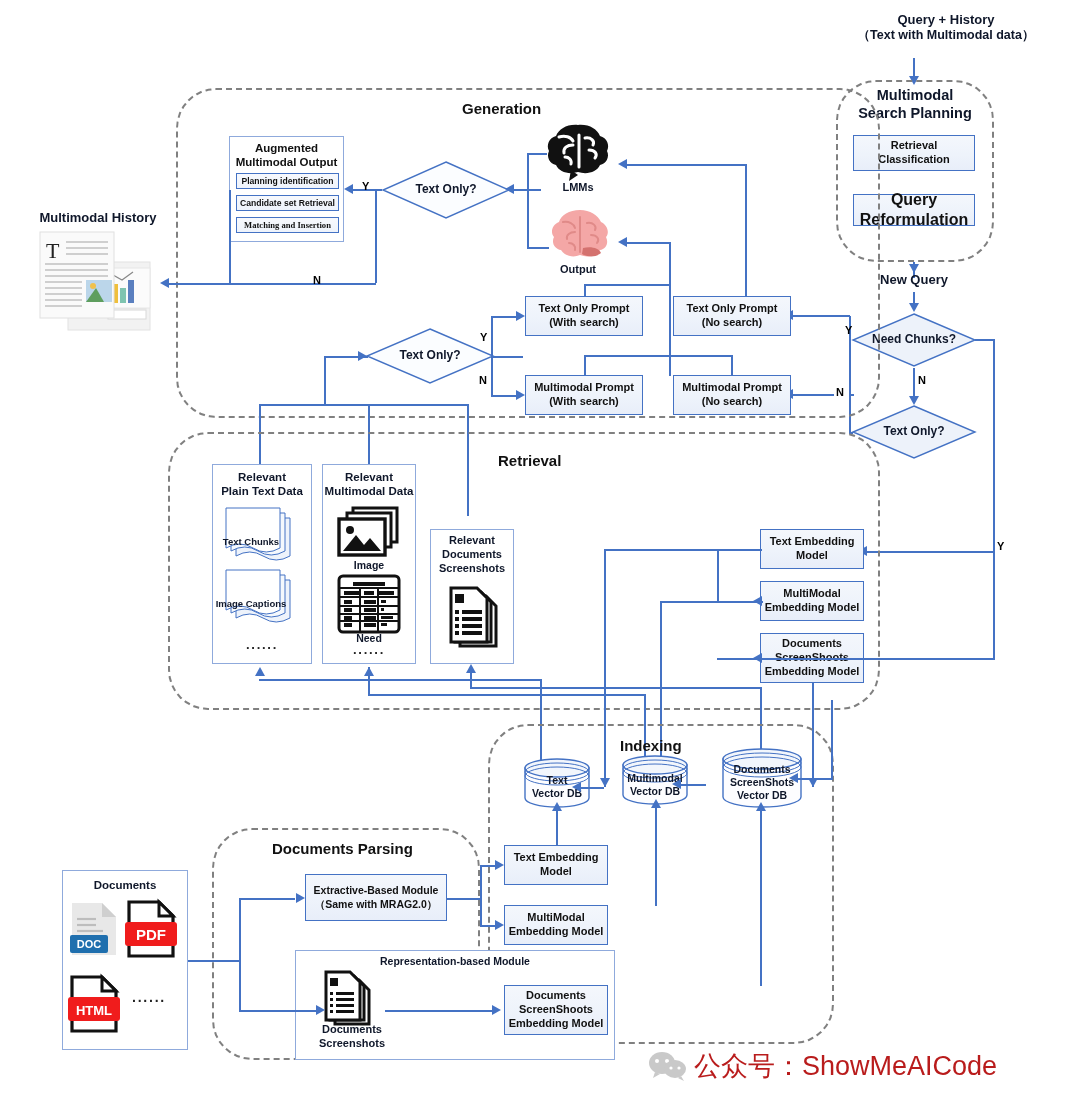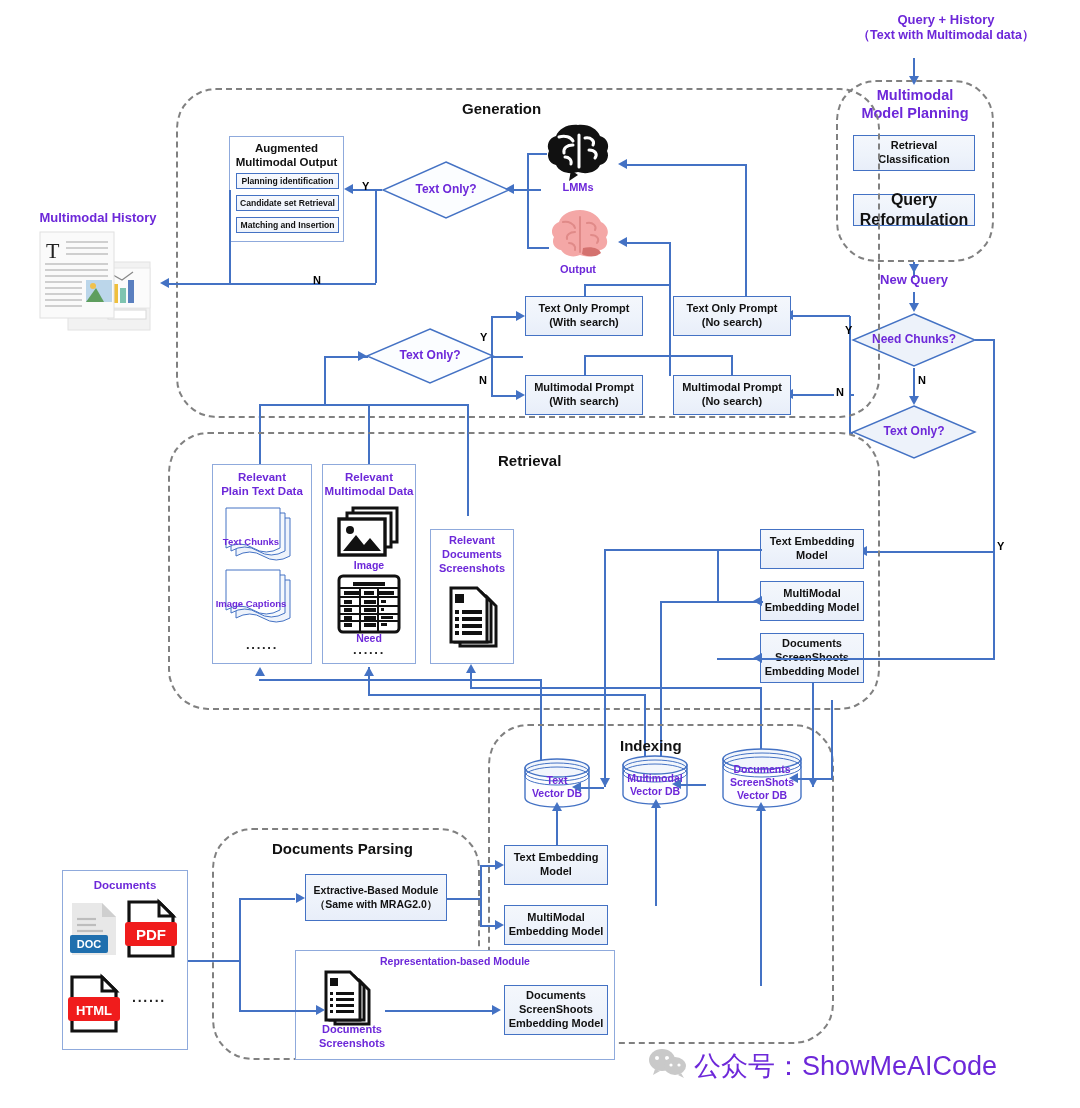--- a/index.html
+++ b/index.html
@@ -1,18 +1,18 @@
 <!DOCTYPE html>
 <html><head>
 <meta charset="utf-8">
 <style>
   html,body{margin:0;padding:0;background:#ffffff;}
   body{font-family:"Liberation Sans","DejaVu Sans",sans-serif;}
   #stage{position:relative;width:1080px;height:1108px;background:#fff;overflow:hidden;}
-  .lbl{position:absolute;font-weight:bold;color:#6d28d9;text-align:center;line-height:1.25;}
+  .lbl{position:absolute;font-weight:bold;color:#0f172a;text-align:center;line-height:1.25;}
   .box{position:absolute;box-sizing:border-box;border:1.4px solid #4472C4;
        background:linear-gradient(180deg,#f4f7fc 0%,#eef3fb 55%,#e8eef9 100%);
        display:flex;align-items:center;justify-content:center;text-align:center;
        font-weight:bold;color:#111;line-height:1.25;padding:2px 3px;}
   .plain{position:absolute;box-sizing:border-box;border:1.2px solid #8FAADC;background:#fff;}
   .dash{position:absolute;box-sizing:border-box;border:2.2px dashed #808080;border-radius:40px;background:transparent;}
   .ln{position:absolute;background:#4472C4;}
   .hl{height:1.6px;}
   .vl{width:1.6px;}
   .arr{position:absolute;width:0;height:0;}
@@ -20,38 +20,38 @@
   .ar-r{border-top:5px solid transparent;border-bottom:5px solid transparent;border-left:9px solid #4472C4;}
   .ar-d{border-left:5px solid transparent;border-right:5px solid transparent;border-top:9px solid #4472C4;}
   .ar-u{border-left:5px solid transparent;border-right:5px solid transparent;border-bottom:9px solid #4472C4;}
   .tiny{position:absolute;font-weight:bold;font-size:11px;color:#000;}
   .secttl{position:absolute;font-weight:bold;font-size:15px;color:#111;}
   .innerbox{box-sizing:border-box;border:1.2px solid #4472C4;
        background:linear-gradient(180deg,#f7f9fd 0%,#eef3fb 100%);
        font-weight:bold;color:#111;text-align:center;display:flex;align-items:center;justify-content:center;}
   .dots{position:absolute;font-weight:bold;letter-spacing:1px;color:#222;}
   svg{display:block;overflow:visible;}
-  .wm{position:absolute;color:#6d28d9;font-size:27px;display:flex;gap:6px;}
+  .wm{position:absolute;color:#b91c1c;font-size:27px;display:flex;align-items:center;gap:6px;}
 </style>
 </head>
 <body>
 
 <div id="stage">
 
   <div class="lbl" style="left:838px;top:12px;width:216px;font-size:13px;">
     <div>Query + History</div>
     <div style="font-size:12.5px;">（Text with Multimodal data）</div>
   </div>
   <div class="ln vl" style="left:913px;top:58px;height:24px;"></div>
   <div class="arr ar-d" style="left:909px;top:76px;"></div>
 
   <div class="dash" style="left:836px;top:80px;width:158px;height:182px;"></div>
   <div class="lbl" style="left:838px;top:86px;width:154px;font-size:14.5px;">
     <div>Multimodal</div>
-    <div>Model Planning</div>
+    <div>Search Planning</div>
   </div>
   <div class="box" style="left:853px;top:135px;width:122px;height:36px;font-size:11px;">
     <span><span>Retrieval</span><br>
     <span>Classification</span></span>
   </div>
   <div class="box" style="left:853px;top:194px;width:122px;height:32px;font-size:16px;">
     <span>Query Reformulation</span>
   </div>
 
   <div class="ln vl" style="left:913px;top:262px;height:16px;"></div>
@@ -94,21 +94,21 @@
   <div class="dash" style="left:176px;top:88px;width:704px;height:330px;"></div>
   <div class="secttl" style="left:462px;top:100px;">Generation</div>
 
   <div class="plain" style="left:229px;top:136px;width:115px;height:106px;">
     <div style="text-align:center;font-weight:bold;font-size:11.5px;color:#111;margin-top:4px;line-height:1.25;">
       <span>Augmented</span><br>
       <span>Multimodal Output</span>
     </div>
     <div class="innerbox" style="position:absolute;left:6px;top:36px;width:103px;height:16px;font-size:8.6px;">Planning identification</div>
     <div class="innerbox" style="position:absolute;left:6px;top:58px;width:103px;height:16px;font-size:8.6px;">Candidate set Retrieval</div>
-    <div class="innerbox" style="position:absolute;left:6px;top:80px;width:103px;height:16px;font-size:8.6px;">Matching and Insertion</div>
+    <div class="innerbox" style="position:absolute;left:6px;top:80px;width:103px;height:16px;font-size:8.6px;font-family:Liberation Serif, serif;">Matching and Insertion</div>
   </div>
 
   <svg style="position:absolute;left:381px;top:160px;width:130px;height:60px;">
     <polygon points="65,2 128,30 65,58 2,30" fill="#fbfdff" stroke="#4472C4" stroke-width="1.4"></polygon>
   </svg>
   <div class="lbl" style="left:381px;top:182px;width:130px;font-size:12px;">Text Only?</div>
 
   <div class="ln hl" style="left:352px;top:189px;width:30px;"></div>
   <div class="arr ar-l" style="left:344px;top:184px;"></div>
   <div class="tiny" style="left:362px;top:180px;">Y</div>

